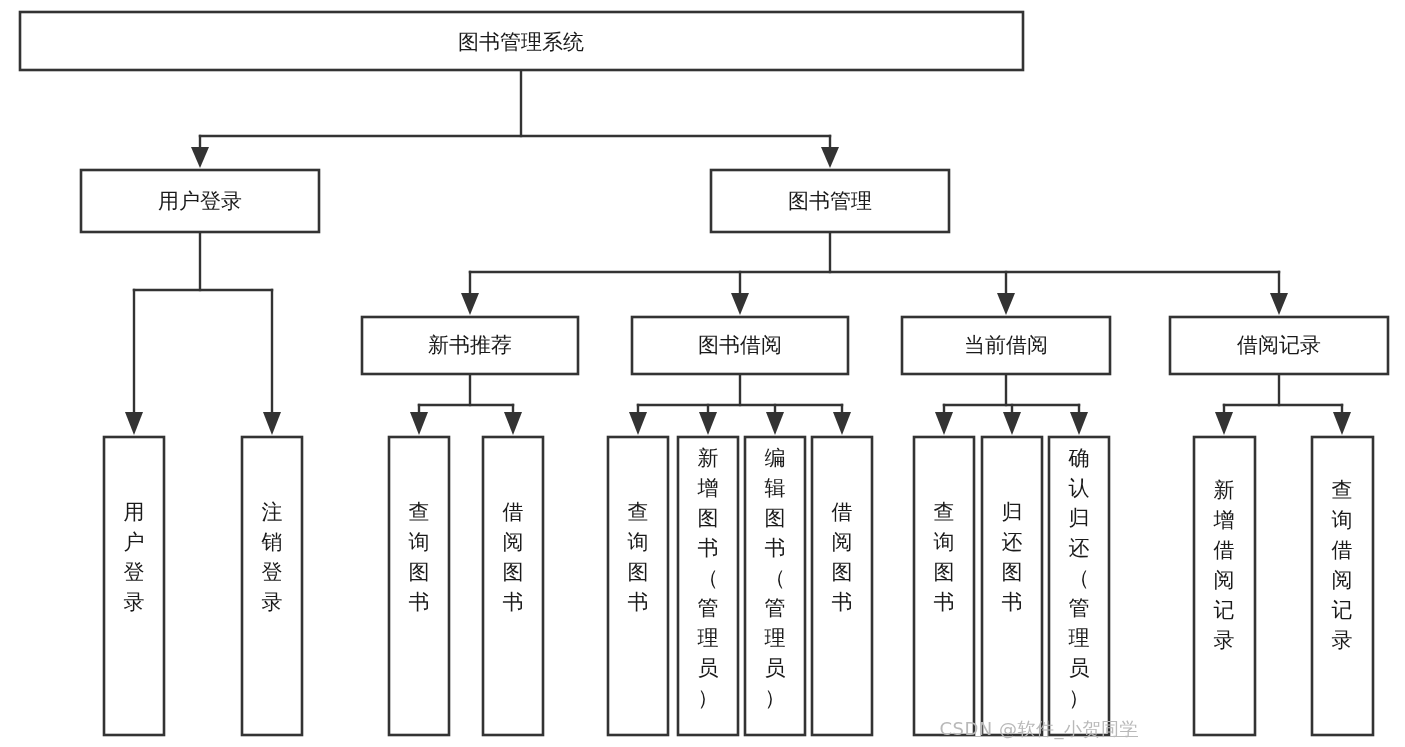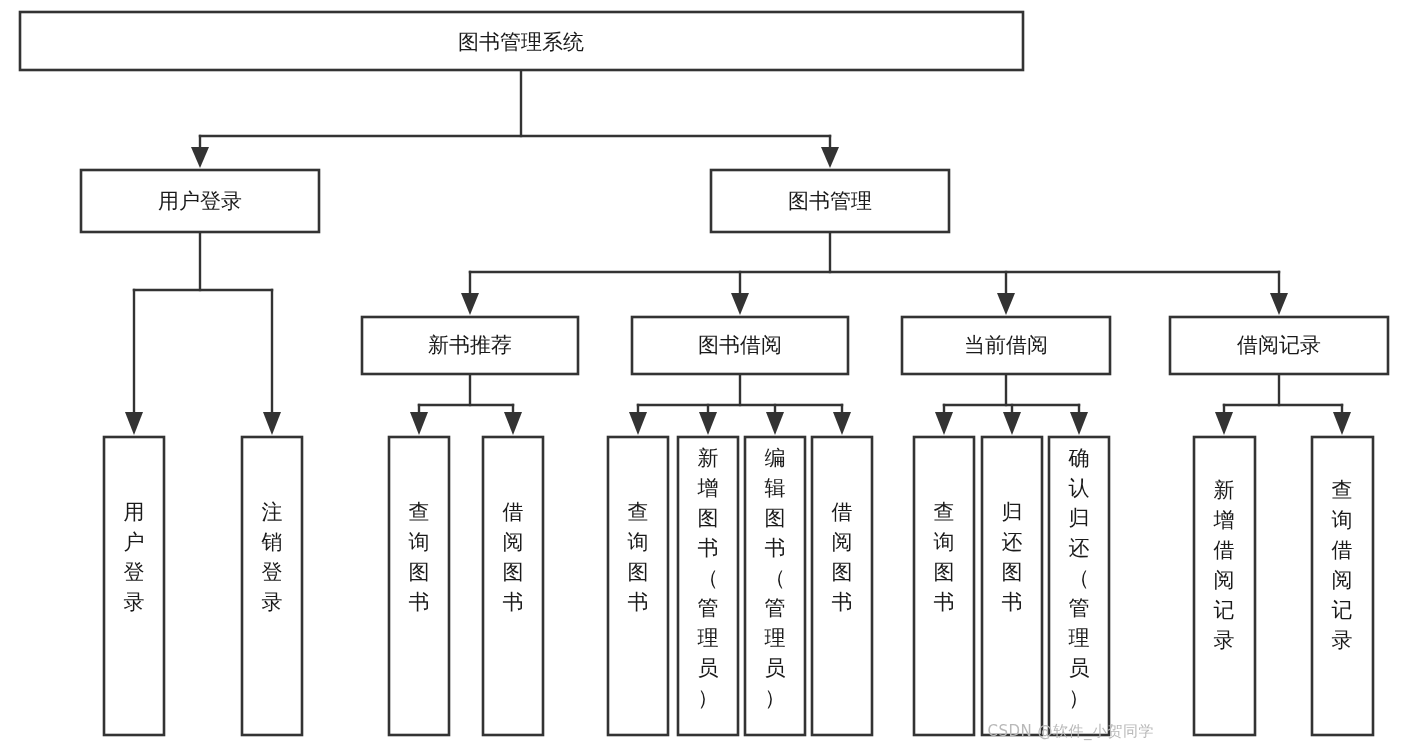--- a/index.html
+++ b/index.html
@@ -48,28 +48,29 @@
     dominant-baseline: middle;
   }
   text.node-label-v {
     fill: #1a1a1a;
     font-family: "DejaVu Sans", "Liberation Sans", sans-serif;
     font-size: 21px;
     text-anchor: middle;
   }
   .watermark {
     position: absolute;
-    right: 14px;
+    right: 30px;
     bottom: 6px;
     font-family: "DejaVu Sans", "Liberation Sans", sans-serif;
-    font-size: 15px;
+    font-size: 18px;
     color: #b9b9b9;
     letter-spacing: 0.5px;
     white-space: nowrap;
     pointer-events: none;
+    text-decoration: underline;
   }
 </style>
 </head>
 <body>
 
 <div id="diagram-root">
   <svg class="flow" viewBox="0 0 1405 747" xmlns="http://www.w3.org/2000/svg">
 
     <g>
       <path class="conn" d="M521 70 L521 136"></path>

